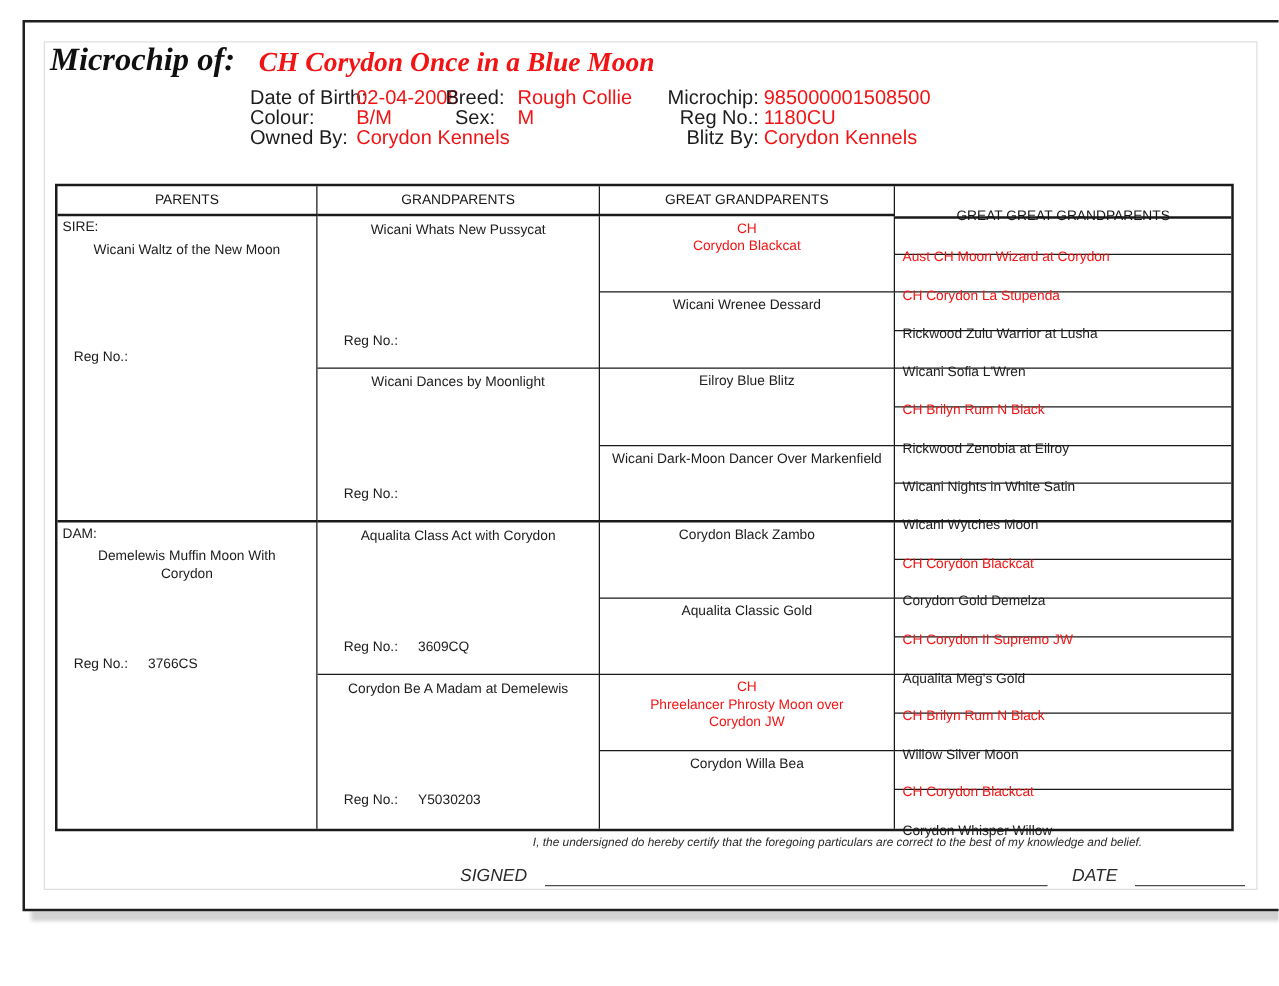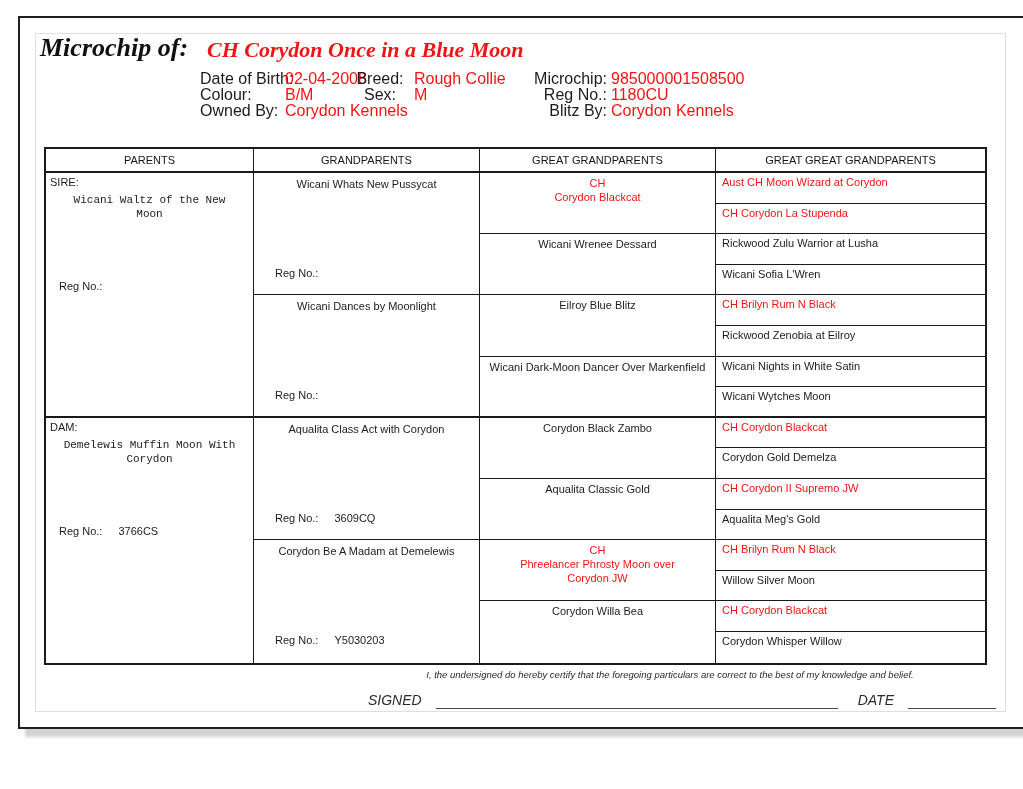--- a/index.html
+++ b/index.html
@@ -29,28 +29,28 @@
   #info-l3{left:505px;width:82px;text-align:right;}
   #info-v3{left:591px;}
 
   
   #tree{position:absolute;left:24px;top:129px;display:grid;
         grid-template-columns:208px 226px 236px 269px;
         grid-template-rows:24px repeat(16,30.6px);
         border:2px solid #1a1a1a;background:#ffffff;font-size:11px;}
   #tree>div{position:relative;box-sizing:border-box;border-right:1px solid #1a1a1a;
             border-bottom:1px solid #1a1a1a;}
-  #tree>div.c4{border-right:none;}
+  #tree>div.c4{border-right:none;margin-top:24px;}
   #tree>div.hd{border-bottom:2px solid #1a1a1a;display:flex;align-items:center;
                justify-content:center;font-size:11px;color:#161616;}
   #tree>div.sect-end{border-bottom:2px solid #1a1a1a;}
   #tree>div.last{border-bottom:none;}
 
   .pcell .tag{position:absolute;left:4px;top:3px;}
-  .pcell .pname{margin-top:20px;padding:0 14px;text-align:center;line-height:14px;font-family:Liberation Mono, monospace;}
+  .pcell .pname{margin-top:20px;padding:0 14px;text-align:center;line-height:14px;}
   .pcell .reg{position:absolute;left:13px;top:107px;white-space:nowrap;}
   .gpcell .gname{padding:4px 8px 0;text-align:center;line-height:14px;}
   .gpcell .reg{position:absolute;left:21px;top:94px;white-space:nowrap;}
   .reg .regval{margin-left:16px;}
   .ggpcell{padding:3px 8px 0;text-align:center;line-height:14px;white-space:pre-line;}
   .gggcell{padding:3px 0 0 6px;line-height:13px;}
 
   
   #certify{position:absolute;left:330px;top:651px;width:640px;text-align:center;
            font-size:9.5px;font-style:italic;color:#2a2a2a;}

